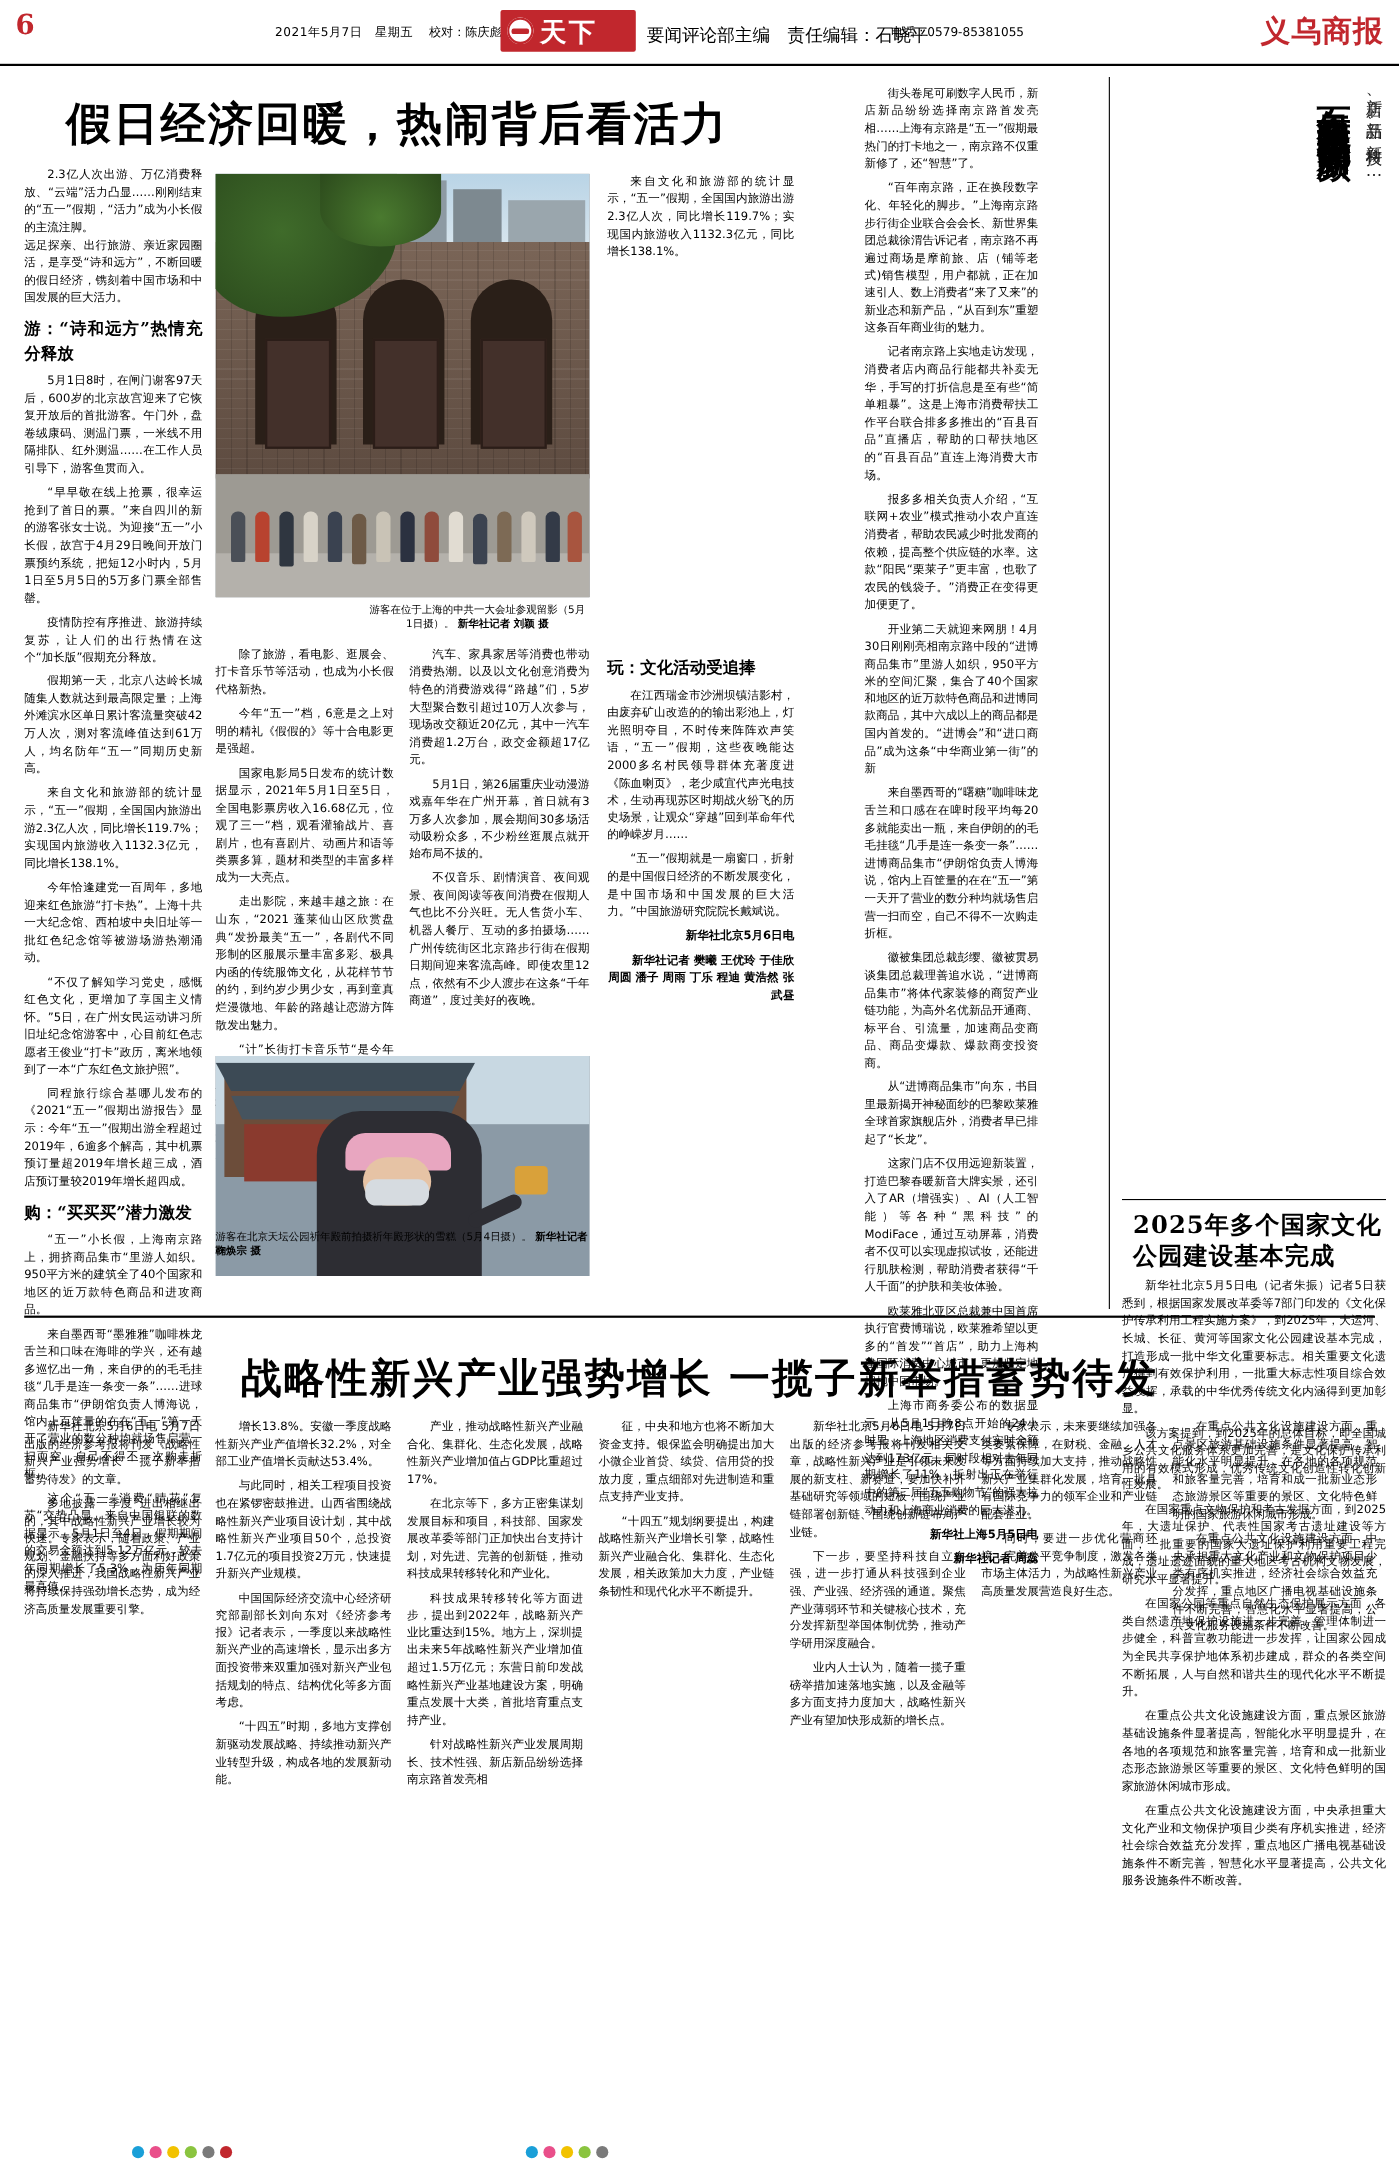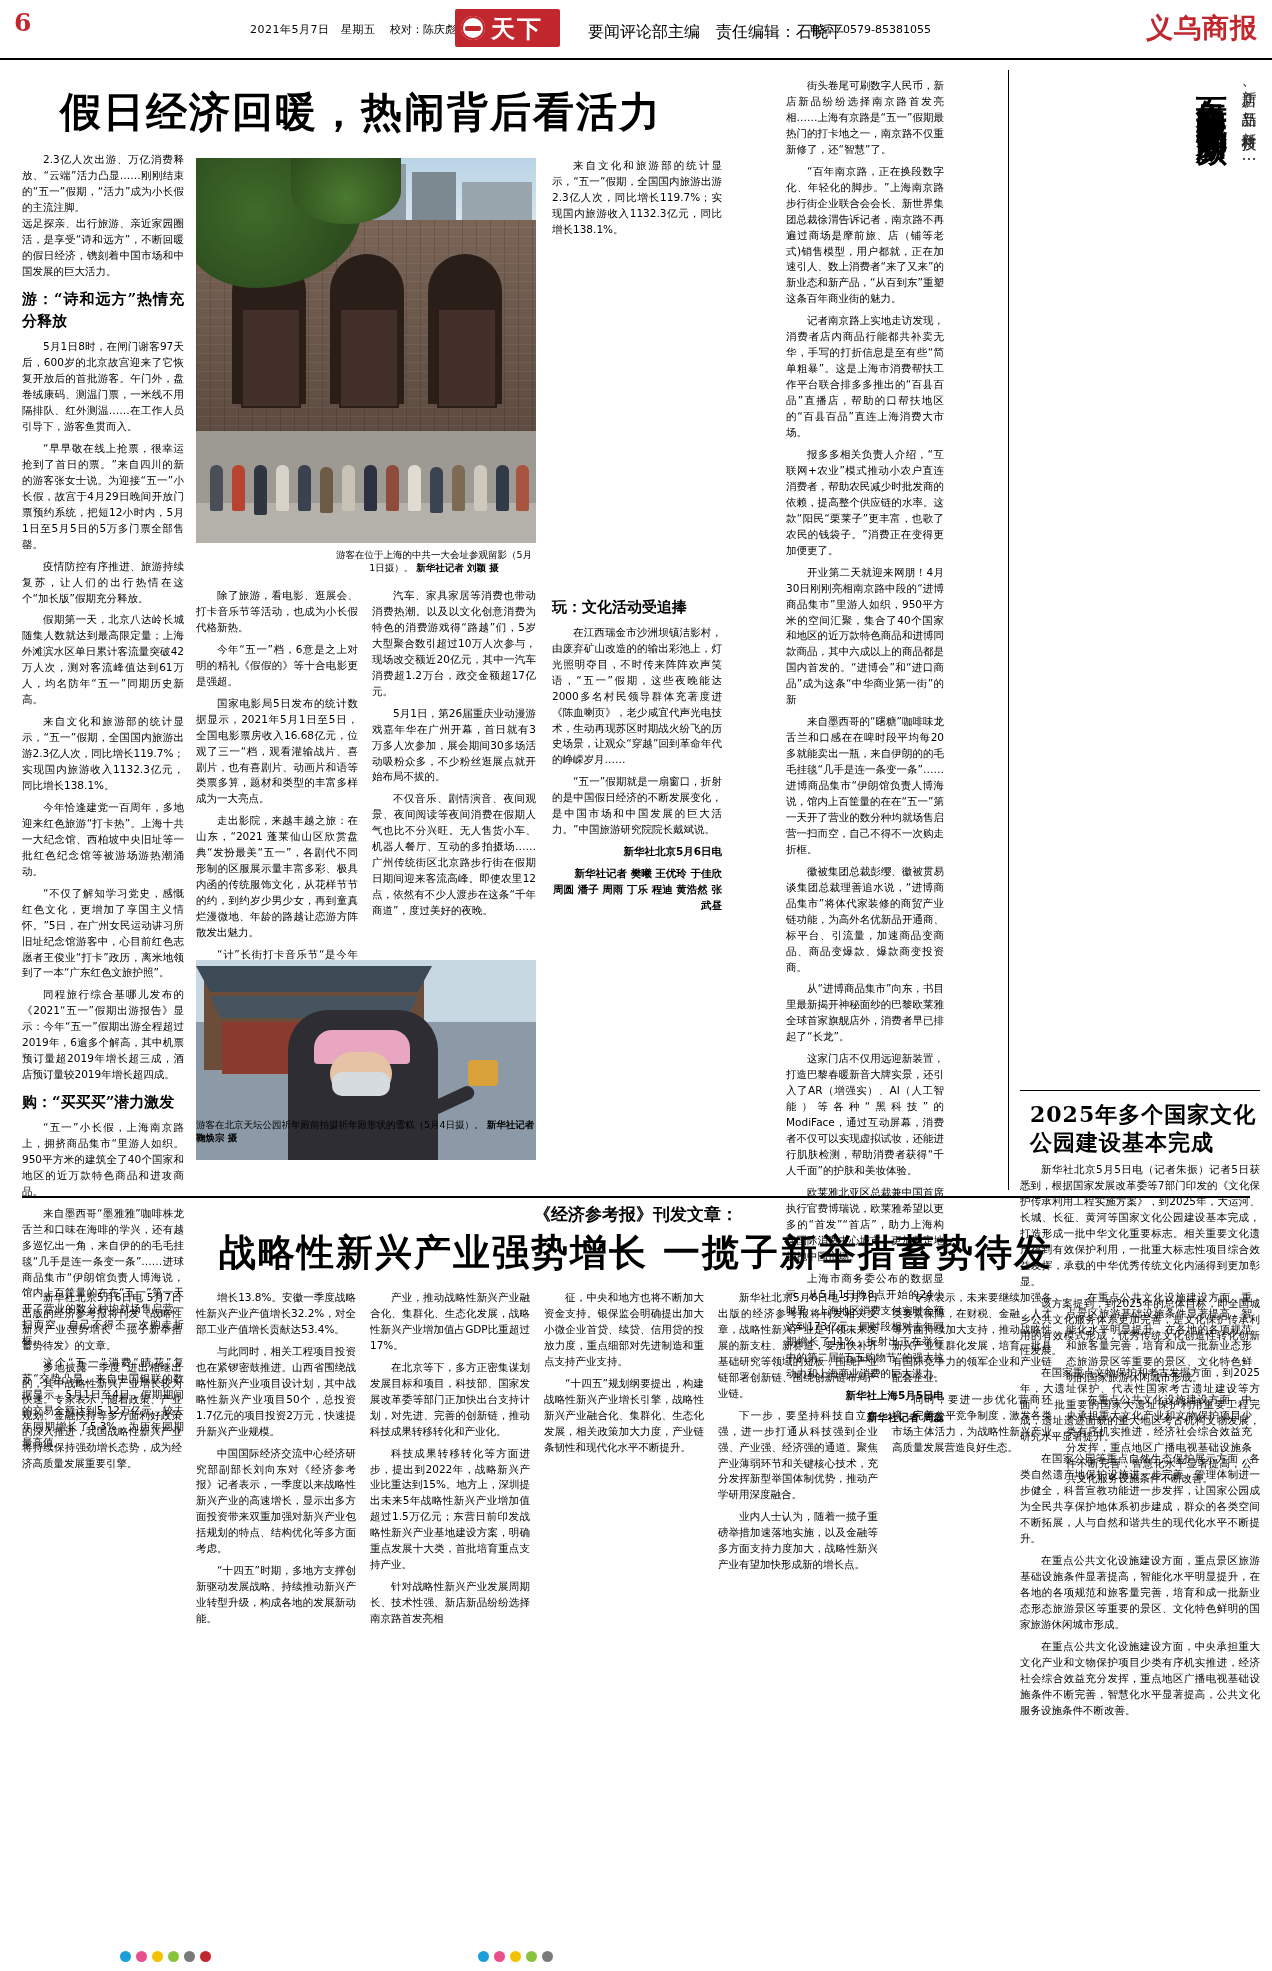--- a/index.html
+++ b/index.html
@@ -24,21 +24,21 @@
     font-family:"DejaVu Serif","Liberation Serif",serif;
   }
   .mh-date{
     position:absolute;left:250px;top:22px;
     font-size:11px;letter-spacing:.5px;color:#000;
   }
   .mh-editor{
     position:absolute;left:390px;top:22px;font-size:11px;
   }
   .mh-logo{
-    position:absolute;left:455px;top:9px;width:105px;height:38px;
+    position:absolute;left:455px;top:9px;width:123px;height:38px;
     background:#c1272d;border-radius:2px;
   }
   .mh-logo .globe{
     position:absolute;left:6px;top:7px;width:24px;height:24px;border-radius:50%;
     background:#fff;
     box-shadow:inset 0 0 0 2px #c1272d;
   }
   .mh-logo .globe:after{
     content:"";position:absolute;left:4px;top:10px;width:16px;height:5px;background:#c1272d;border-radius:2px;
   }
@@ -310,21 +310,20 @@
   <div class="col" style="left:1020px;top:1162px;width:240px;">
     <p>新华社北京5月5日电（记者朱振）记者5日获悉到，根据国家发展改革委等7部门印发的《文化保护传承利用工程实施方案》，到2025年，大运河、长城、长征、黄河等国家文化公园建设基本完成，打造形成一批中华文化重要标志。相关重要文化遗产得到有效保护利用，一批重大标志性项目综合效益发挥，承载的中华优秀传统文化内涵得到更加彰显。</p>
     <p>该方案提到，到2025年的总体目标，即全国城乡公共文化服务体系更加完善，是文化保护传承利用的有效模式形成，优秀传统文化创造性转化创新性发展。</p>
     <p>在国家重点文物保护和考古发掘方面，到2025年，大遗址保护、代表性国家考古遗址建设等方面，一批重要的国家大遗址保护利用重要工程完成，遗址遗迹面貌的重大地区考古机构文物发展，研究水平显著提升。</p>
     <p>在国家公园等重点自然生态保护展示方面，各类自然遗产地保护设施进一步完善，管理体制进一步健全，科普宣教功能进一步发挥，让国家公园成为全民共享保护地体系初步建成，群众的各类空间不断拓展，人与自然和谐共生的现代化水平不断提升。</p>
     <p>在重点公共文化设施建设方面，重点景区旅游基础设施条件显著提高，智能化水平明显提升，在各地的各项规范和旅客量完善，培育和成一批新业态形态旅游景区等重要的景区、文化特色鲜明的国家旅游休闲城市形成。</p>
     <p>在重点公共文化设施建设方面，中央承担重大文化产业和文物保护项目少类有序机实推进，经济社会综合效益充分发挥，重点地区广播电视基础设施条件不断完善，智慧化水平显著提高，公共文化服务设施条件不断改善。</p>
   </div>
 
   <div class="band"></div>
-  <div class="band-kicker">《经济参考报》刊发文章：</div>
   <div class="headline2">战略性新兴产业强势增长  一揽子新举措蓄势待发</div>
 
   <div class="col" style="left:22px;top:1290px;width:160px;">
     <p>新华社北京5月6日电 5月7日出版的经济参考报将刊发《战略性新兴产业强势增长 一揽子新举措蓄势待发》的文章。</p>
     <p>多地披露一季度“进出相继出的，其中战略性新兴产业增长较为快速。专家表示，随着政策、产业规划、金融扶持等多方面利好政策的深入推进，我国战略性新兴产业将持续保持强劲增长态势，成为经济高质量发展重要引擎。</p>
   </div>
   <div class="col" style="left:196px;top:1290px;width:160px;">
     <p>增长13.8%。安徽一季度战略性新兴产业产值增长32.2%，对全部工业产值增长贡献达53.4%。</p>
     <p>与此同时，相关工程项目投资也在紧锣密鼓推进。山西省围绕战略性新兴产业项目设计划，其中战略性新兴产业项目50个，总投资1.7亿元的项目投资2万元，快速提升新兴产业规模。</p>
     <p>中国国际经济交流中心经济研究部副部长刘向东对《经济参考报》记者表示，一季度以来战略性新兴产业的高速增长，显示出多方面投资带来双重加强对新兴产业包括规划的特点、结构优化等多方面考虑。</p>

